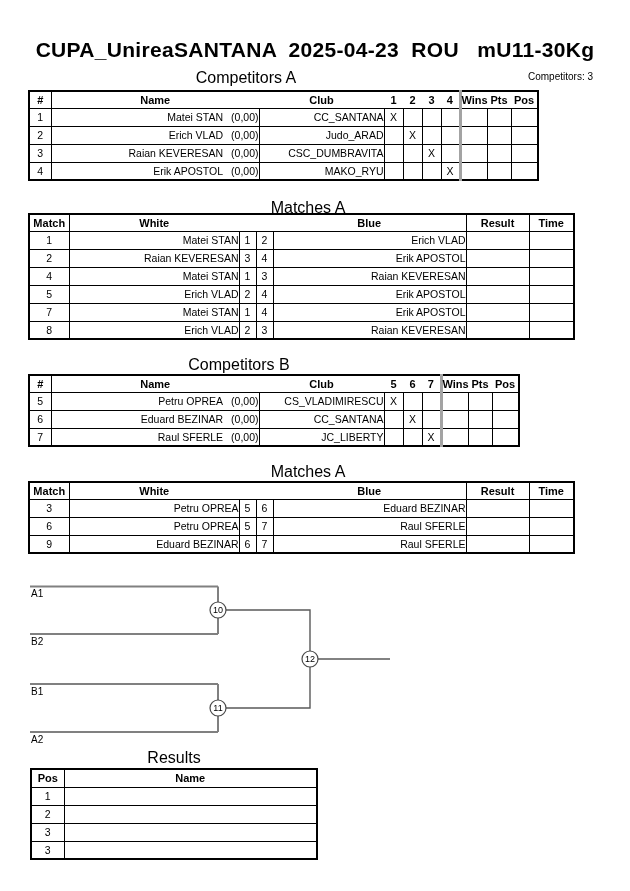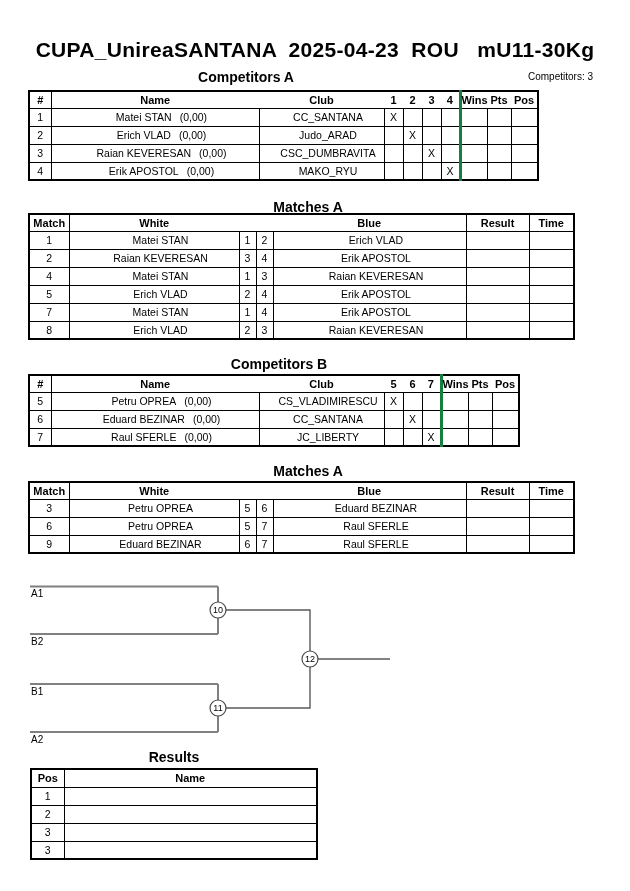--- a/index.html
+++ b/index.html
@@ -7,41 +7,41 @@
     width:630px;height:891px;background:#ffffff;position:relative;
     font-family:"Liberation Sans","DejaVu Sans",sans-serif;color:#000;
     overflow:hidden;
   }
   .page-title{
     position:absolute;top:38px;left:0;width:630px;text-align:center;
     font-size:21px;font-weight:bold;white-space:pre;letter-spacing:0.3px;
   }
   .sec-title{
     position:absolute;transform:translateX(-50%);
-    font-size:14px;font-weight:bold;white-space:nowrap;
+    font-size:16px;font-weight:normal;white-space:nowrap;
   }
   .count-label{
     position:absolute;top:71px;right:37px;font-size:10px;white-space:nowrap;
   }
   table{
     position:absolute;border-collapse:collapse;table-layout:fixed;
     background:#fff;border:2px solid #000;
   }
   td{
     border:1px solid #000;font-size:10.5px;height:18px;padding:0;
     vertical-align:middle;overflow:hidden;white-space:nowrap;box-sizing:border-box;
   }
   th{
     border:0;border-bottom:1px solid #000;font-size:11px;font-weight:bold;
     height:17px;padding:0;vertical-align:middle;white-space:nowrap;box-sizing:border-box;
   }
   .c{text-align:center;}
-  .txt{padding-left:13px;text-align:center;}
+  .txt{padding-left:13px;text-align:right;}
   th.bR{border-right:1px solid #000;}
-  th.thickL,td.thickL{border-left:3px solid #15803d;}
+  th.thickL,td.thickL{border-left:3px solid #a3a3a3;}
   .rating{margin-left:8px;}
   .bracket-svg{position:absolute;left:0;top:580px;}
   .bracket-label{font-size:10px;fill:#000;}
   .bracket-num{font-size:9px;fill:#000;}
 </style>
 </head>
 <body>
 
 <div class="page-title">CUPA_UnireaSANTANA  2025-04-23  ROU   mU11-30Kg</div>
 <div class="sec-title" style="left:246px;top:69px;">Competitors A</div>
@@ -195,21 +195,21 @@
     <td class="txt">Erich VLAD</td>
     <td class="c">2</td>
     <td class="c">3</td>
     <td class="txt">Raian KEVERESAN</td>
     <td class="c"></td>
     <td class="c"></td>
   </tr>
 </tbody>
   </table>
 
-<div class="sec-title" style="left:239px;top:356px;margin-left:40px;">Competitors B</div>
+<div class="sec-title" style="left:239px;top:356px;">Competitors B</div>
 <table style="left:28px;top:374px;width:490px;">
   <colgroup>
     <col style="width:22px">
       <col style="width:208px">
       <col style="width:125px">
     <col style="width:19px">
       <col style="width:19px">
       <col style="width:19px">
     <col style="width:27px">
       <col style="width:24px">

